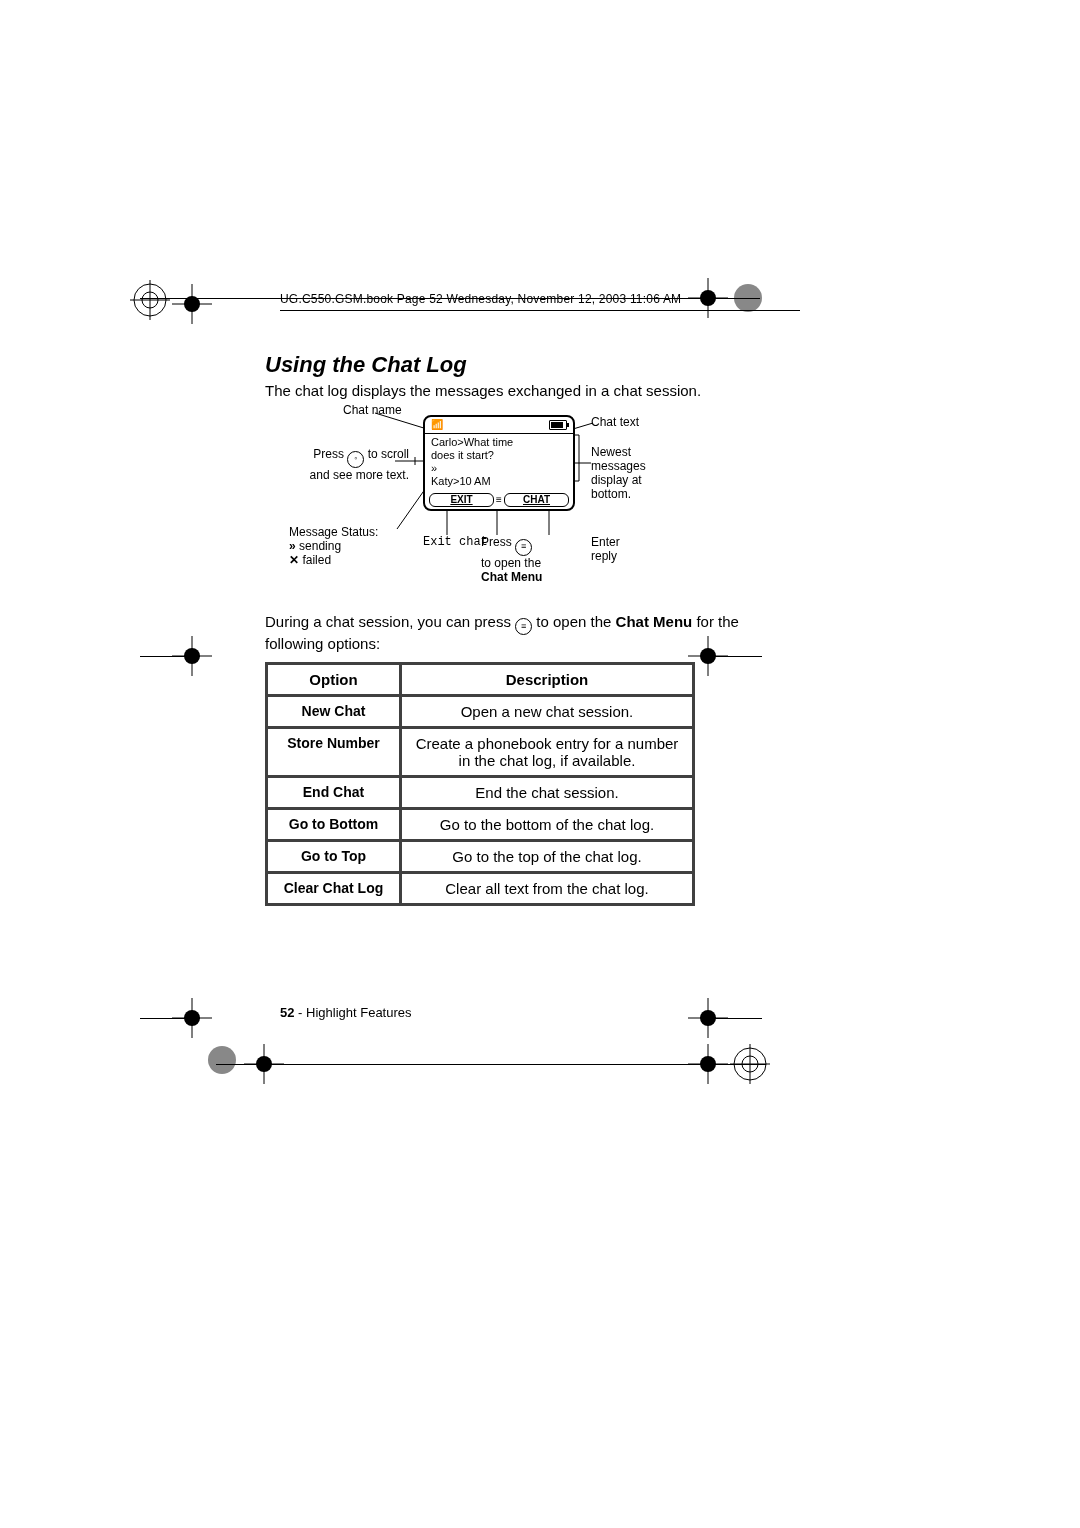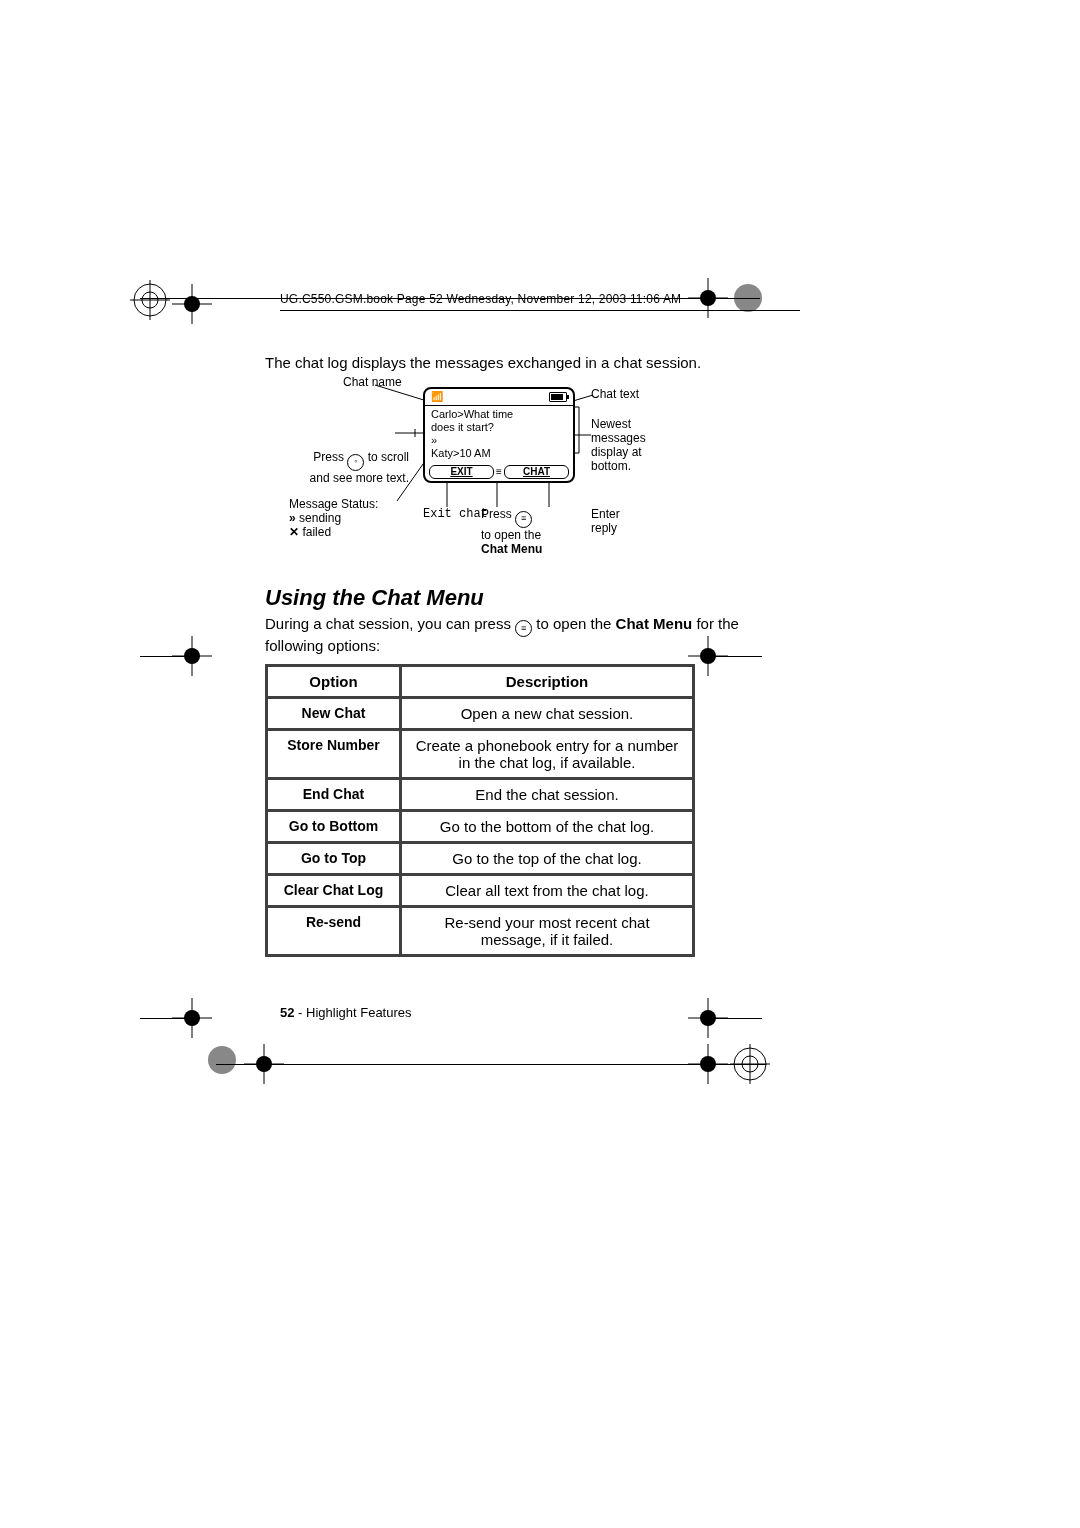--- a/index.html
+++ b/index.html
@@ -241,20 +241,21 @@
 <div style="position:absolute;left:140px;top:656px;width:60px;border-top:1px solid #000;"></div>
 <div style="position:absolute;left:702px;top:656px;width:60px;border-top:1px solid #000;"></div>
 <div style="position:absolute;left:140px;top:1018px;width:60px;border-top:1px solid #000;"></div>
 <div style="position:absolute;left:702px;top:1018px;width:60px;border-top:1px solid #000;"></div>
 <div style="position:absolute;left:216px;top:1064px;width:550px;border-top:1px solid #000;"></div>
 
 <div class="page-header">UG.C550.GSM.book  Page 52  Wednesday, November 12, 2003  11:06 AM</div>
 <div class="page-rule"></div>
 
 <div class="content">
+  <div class="h2">Using the Chat Log</div>
   <div class="body-text">The chat log displays the messages exchanged in a chat session.</div>
 
   <div class="diagram">
     <svg class="lines" width="530" height="190">
 
       <line x1="110" y1="6" x2="162" y2="22" stroke="#000"></line>
       <line x1="130" y1="54" x2="160" y2="54" stroke="#000"></line>
       <line x1="150" y1="54" x2="150" y2="50" stroke="#000"></line>
       <line x1="150" y1="54" x2="150" y2="58" stroke="#000"></line>
       <line x1="132" y1="122" x2="170" y2="68" stroke="#000"></line>
@@ -264,21 +265,21 @@
       <line x1="284" y1="100" x2="284" y2="128" stroke="#000"></line>
 
       <line x1="308" y1="22" x2="328" y2="16" stroke="#000"></line>
       <line x1="308" y1="56" x2="326" y2="56" stroke="#000"></line>
 
       <path d="M308 28 h6 v46 h-6" fill="none" stroke="#000"></path>
     </svg>
 
     <div class="callout" style="left:78px;top:-4px;">Chat name</div>
 
-    <div class="callout" style="left:44px;top:40px;text-align:right;width:100px;margin-top:31px;">
+    <div class="callout" style="left:44px;top:40px;text-align:right;width:100px;">
       <span>Press </span><span class="key-circle">◦</span><span> to scroll and see more text.</span>
     </div>
 
     <div class="callout" style="left:24px;top:118px;">
       <div>Message Status:</div>
       <div><span style="font-weight:bold;">»</span> <span>sending</span></div>
       <div><span style="font-weight:bold;">✕</span> <span>failed</span></div>
     </div>
 
     <div class="phone-screen">
@@ -309,21 +310,20 @@
       <span>Press </span><span class="key-circle">≡</span><br>
       <span>to open the </span><br>
       <span class="strong">Chat Menu</span>
     </div>
 
     <div class="callout" style="left:326px;top:8px;">Chat text</div>
     <div class="callout" style="left:326px;top:38px;width:70px;">Newest messages display at bottom.</div>
     <div class="callout" style="left:326px;top:128px;width:50px;">Enter reply</div>
   </div>
 
-  <div class="h2">Using the Chat Menu</div>
   <div class="body-text">
     <span>During a chat session, you can press </span><span class="inline-key">≡</span><span> to open the </span><span class="bold-cond">Chat Menu</span><span> for the following options:</span>
   </div>
 
   <table class="opts">
     <thead>
       <tr>
         <th>Option</th>
         <th>Description</th>
       </tr>
@@ -346,23 +346,19 @@
           <td>Go to the bottom of the chat log.</td>
         </tr>
       <tr>
           <td class="optcell">Go to Top</td>
           <td>Go to the top of the chat log.</td>
         </tr>
       <tr>
           <td class="optcell">Clear Chat Log</td>
           <td>Clear all text from the chat log.</td>
         </tr>
-      <tr>
-          <td class="optcell">Re-send</td>
-          <td>Re-send your most recent chat message, if it failed.</td>
-        </tr>
     </tbody>
   </table>
 </div>
 
 <div class="footer">
   <b>52</b><span> - Highlight Features</span>
 </div>
 
 </body></html>

